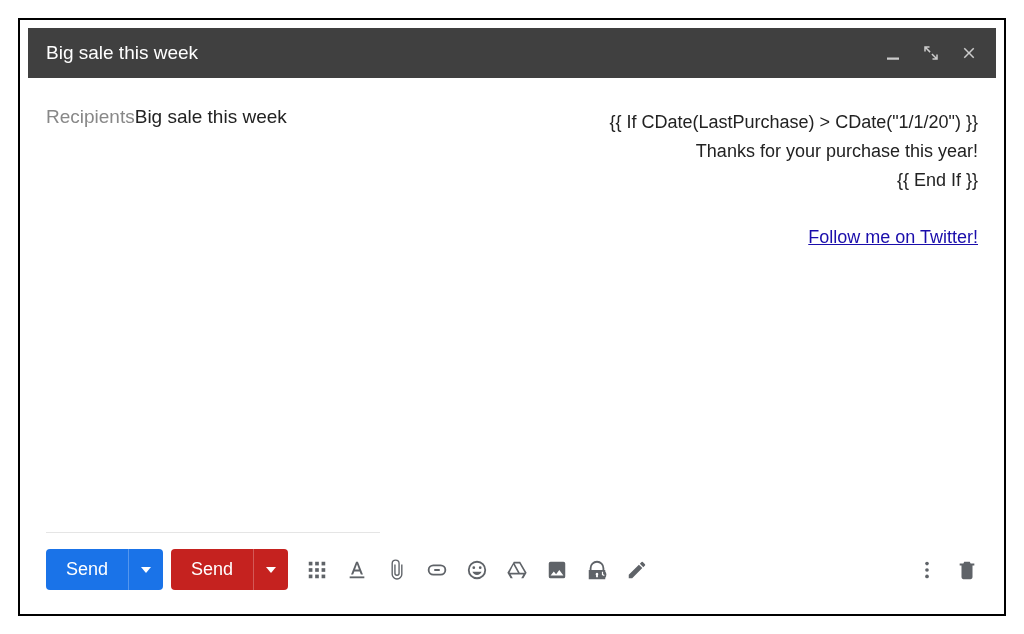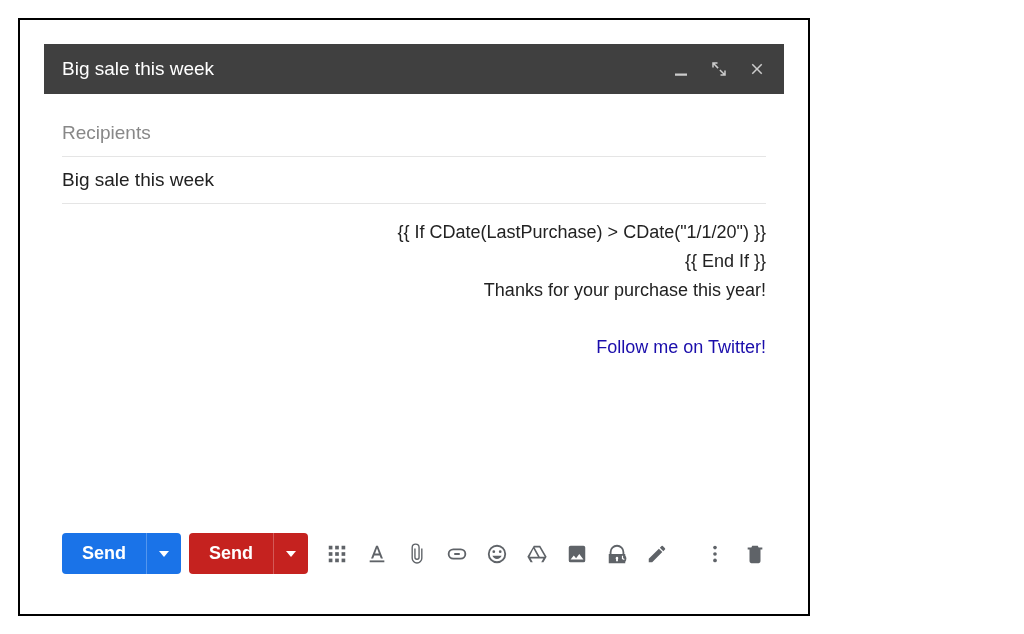--- a/index.html
+++ b/index.html
@@ -3,23 +3,23 @@
   <meta charset="utf-8">
   <style>
     * { box-sizing: border-box; margin: 0; padding: 0; }
     body {
       font-family: Arial, Helvetica, sans-serif;
       background: #fff;
       padding: 18px;
     }
     .outer-frame {
       border: 2px solid #000;
-      width: 792px;
+      width: 988px;
       height: 598px;
-      padding: 24px;
+      padding: 8px;
     }
     .compose-window {
       width: 100%;
       height: 100%;
       display: flex;
       flex-direction: column;
       background: #fff;
     }
     .titlebar {
       background: #404040;
@@ -29,21 +29,20 @@
       padding: 14px 18px;
       font-size: 19px;
     }
     .titlebar .title { flex: 1; }
     .titlebar-icons { display: flex; gap: 20px; align-items: center; }
     .tb-icon { width: 18px; height: 18px; fill: #ccc; cursor: pointer; }
     .content-area {
       flex: 1;
       padding: 16px 18px 0 18px;
       display: flex;
-      flex-direction: column;
       font-size: 18px;
     }
     .field-row {
       padding: 12px 0;
       border-bottom: 1px solid #e5e5e5;
     }
     .recipients-label {
       color: #888;
       font-size: 19px;
     }
@@ -59,38 +58,39 @@
       padding-top: 14px;
       flex: 1;
       line-height: 1.6;
       color: #222;
       font-size: 18px;
       text-align: right;
     }
     .body-line { display: block; }
     .twitter-link {
       color: #1a0dab;
+      text-decoration: underline;
       cursor: pointer;
     }
     .toolbar {
       display: flex;
       align-items: center;
       padding: 16px 18px;
       gap: 2px;
     }
     .btn-group {
       display: inline-flex;
       border-radius: 4px;
       overflow: hidden;
     }
     .btn {
       border: none;
       color: #fff;
       font-size: 18px;
-      font-weight: 700;
+      font-weight: 400;
       padding: 10px 20px;
       cursor: pointer;
       display: flex;
       align-items: center;
       font-family: inherit;
     }
     .btn-blue { background: #1a73e8; }
     .btn-red { background: #c5221f; }
     .btn-caret {
       padding: 10px 12px;
@@ -149,22 +149,22 @@
       <div class="field-row">
         <span class="recipients-label">Recipients</span>
       </div>
 
       <div class="field-row">
         <input class="subject-input" type="text" value="Big sale this week" style="">
       </div>
 
       <div class="body-area">
         <span class="body-line">{{ If CDate(LastPurchase) &gt; CDate("1/1/20") }}</span>
+        <span class="body-line">Thanks for your purchase this year!</span>
         <span class="body-line">{{ End If }}</span>
-        <span class="body-line">Thanks for your purchase this year!</span>
         <div class="spacer-line"></div>
         <a class="body-line twitter-link">Follow me on Twitter!</a>
       </div>
 
     </div>
 
     <div class="toolbar">
 
       <div class="btn-group">
         <button class="btn btn-blue">

